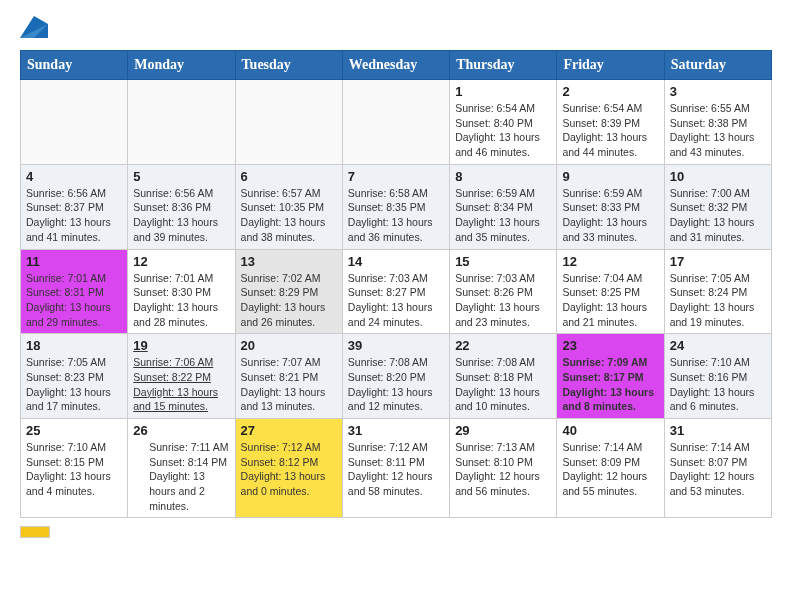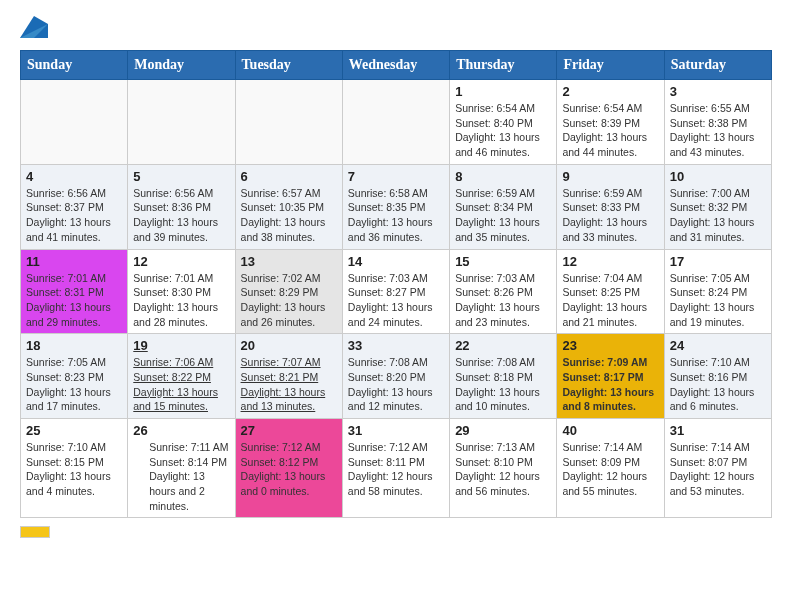--- a/index.html
+++ b/index.html
@@ -253,37 +253,37 @@
 Daylight: 13 hours and 17 minutes.</div>
         </td>
         <td style="background: rgb(238, 242, 247); text-decoration: underline;">
           <span class="day-number">19</span>
           <div class="day-info" style="white-space: pre-line;">Sunrise: 7:06 AM
 Sunset: 8:22 PM
 Daylight: 13 hours and 15 minutes.</div>
         </td>
         <td style="background: rgb(238, 242, 247);">
           <span class="day-number">20</span>
-          <div class="day-info" style="white-space: pre-line; text-decoration: underline;">Sunrise: 7:07 AM
+          <div class="day-info" style="white-space: pre-line;">Sunrise: 7:07 AM
 Sunset: 8:21 PM
 Daylight: 13 hours and 13 minutes.</div>
         </td>
         <td style="background: rgb(238, 242, 247);">
-          <span class="day-number">33</span>
+          <span class="day-number">39</span>
           <div class="day-info" style="white-space: pre-line;">Sunrise: 7:08 AM
 Sunset: 8:20 PM
 Daylight: 13 hours and 12 minutes.</div>
         </td>
         <td style="background: rgb(238, 242, 247);">
           <span class="day-number">22</span>
           <div class="day-info" style="white-space: pre-line;">Sunrise: 7:08 AM
 Sunset: 8:18 PM
 Daylight: 13 hours and 10 minutes.</div>
         </td>
-        <td style="background: #eab308;">
+        <td style="background: #d946ef;">
           <span class="day-number">23</span>
           <div class="day-info" style="white-space: pre-line; font-weight: bold;">Sunrise: 7:09 AM
 Sunset: 8:17 PM
 Daylight: 13 hours and 8 minutes.</div>
         </td>
         <td style="background: rgb(238, 242, 247);">
           <span class="day-number">24</span>
           <div class="day-info" style="white-space: pre-line;">Sunrise: 7:10 AM
 Sunset: 8:16 PM
 Daylight: 13 hours and 6 minutes.</div>
@@ -295,21 +295,21 @@
           <div class="day-info" style="white-space: pre-line;">Sunrise: 7:10 AM
 Sunset: 8:15 PM
 Daylight: 13 hours and 4 minutes.</div>
         </td>
         <td style="background: rgb(255, 255, 255);">
           <span class="day-number">26</span>
           <div class="day-info" style="white-space: pre-line; margin-left: 16px;">Sunrise: 7:11 AM
 Sunset: 8:14 PM
 Daylight: 13 hours and 2 minutes.</div>
         </td>
-        <td style="background: #ec4899;">
+        <td style="background: #fde047;">
           <span class="day-number">27</span>
           <div class="day-info" style="white-space: pre-line;">Sunrise: 7:12 AM
 Sunset: 8:12 PM
 Daylight: 13 hours and 0 minutes.</div>
         </td>
         <td style="background: rgb(255, 255, 255);">
           <span class="day-number">31</span>
           <div class="day-info" style="white-space: pre-line;">Sunrise: 7:12 AM
 Sunset: 8:11 PM
 Daylight: 12 hours and 58 minutes.</div>

